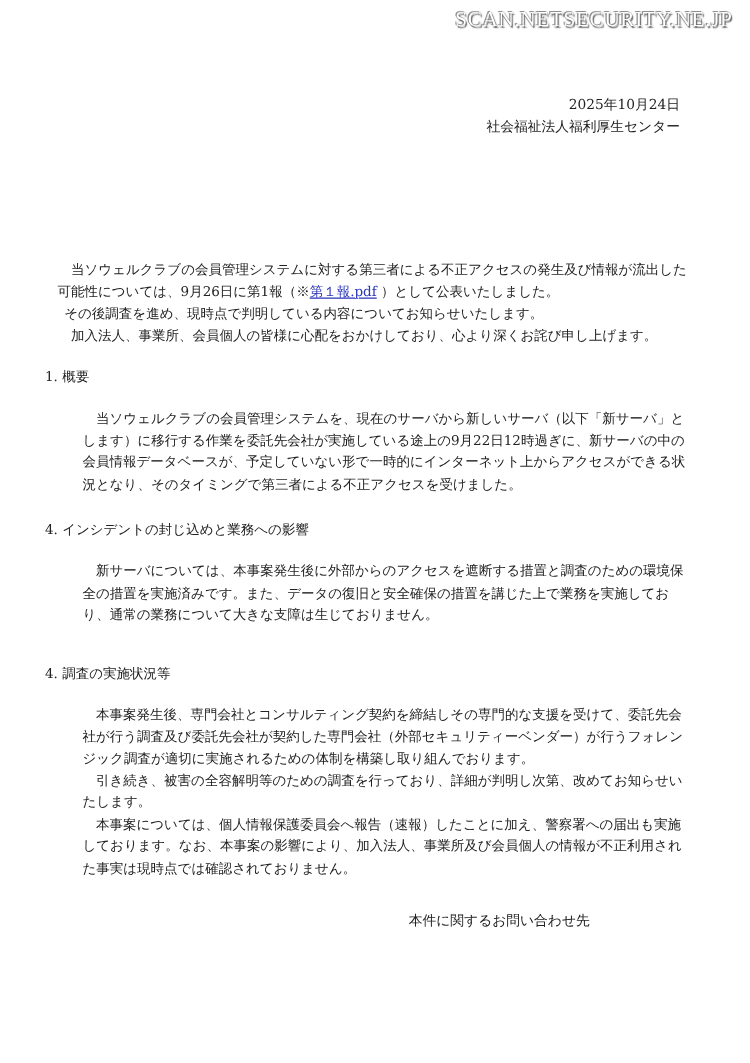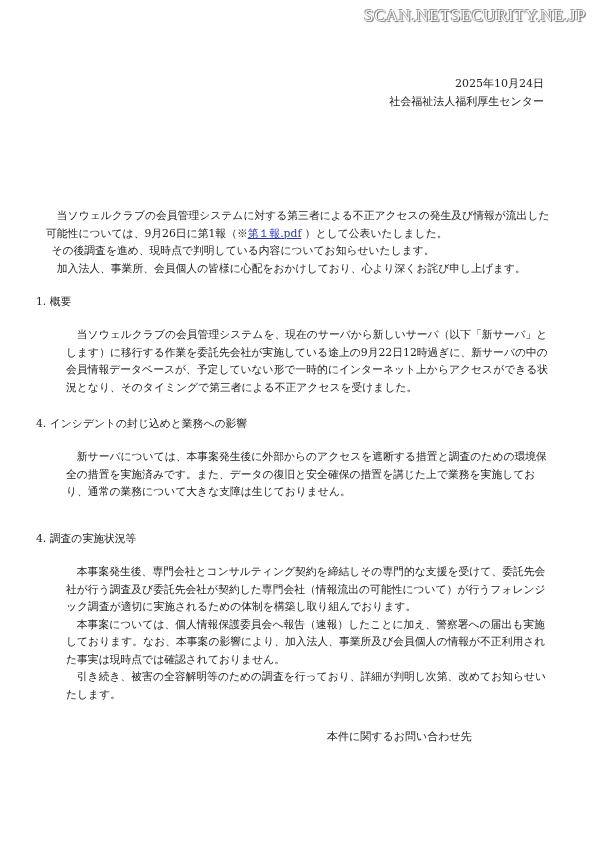--- a/index.html
+++ b/index.html
@@ -70,21 +70,21 @@
     <p class="indent">当ソウェルクラブの会員管理システムを、現在のサーバから新しいサーバ（以下「新サーバ」とします）に移行する作業を委託先会社が実施している途上の9月22日12時過ぎに、新サーバの中の会員情報データベースが、予定していない形で一時的にインターネット上からアクセスができる状況となり、そのタイミングで第三者による不正アクセスを受けました。</p>
   </div>
 
   <div class="sec-head" style="top:417px;">4. インシデントの封じ込めと業務への影響</div>
   <div class="sec-body" style="top:448px;">
     <p class="indent">新サーバについては、本事案発生後に外部からのアクセスを遮断する措置と調査のための環境保全の措置を実施済みです。また、データの復旧と安全確保の措置を講じた上で業務を実施しており、通常の業務について大きな支障は生じておりません。</p>
   </div>
 
   <div class="sec-head" style="top:532px;">4. 調査の実施状況等</div>
   <div class="sec-body" style="top:563px;">
-    <p class="indent">本事案発生後、専門会社とコンサルティング契約を締結しその専門的な支援を受けて、委託先会社が行う調査及び委託先会社が契約した専門会社（情報流出の可能性について）が行うフォレンジック調査が適切に実施されるための体制を構築し取り組んでおります。</p>
+    <p class="indent">本事案発生後、専門会社とコンサルティング契約を締結しその専門的な支援を受けて、委託先会社が行う調査及び委託先会社が契約した専門会社（外部セキュリティーベンダー）が行うフォレンジック調査が適切に実施されるための体制を構築し取り組んでおります。</p>
+    <p class="indent">引き続き、被害の全容解明等のための調査を行っており、詳細が判明し次第、改めてお知らせいたします。</p>
     <p class="indent">本事案については、個人情報保護委員会へ報告（速報）したことに加え、警察署への届出も実施しております。なお、本事案の影響により、加入法人、事業所及び会員個人の情報が不正利用された事実は現時点では確認されておりません。</p>
-    <p class="indent">引き続き、被害の全容解明等のための調査を行っており、詳細が判明し次第、改めてお知らせいたします。</p>
   </div>
 
   <div class="contact">
     <div>本件に関するお問い合わせ先</div>
   </div>
 </div>
 
 </body></html>

